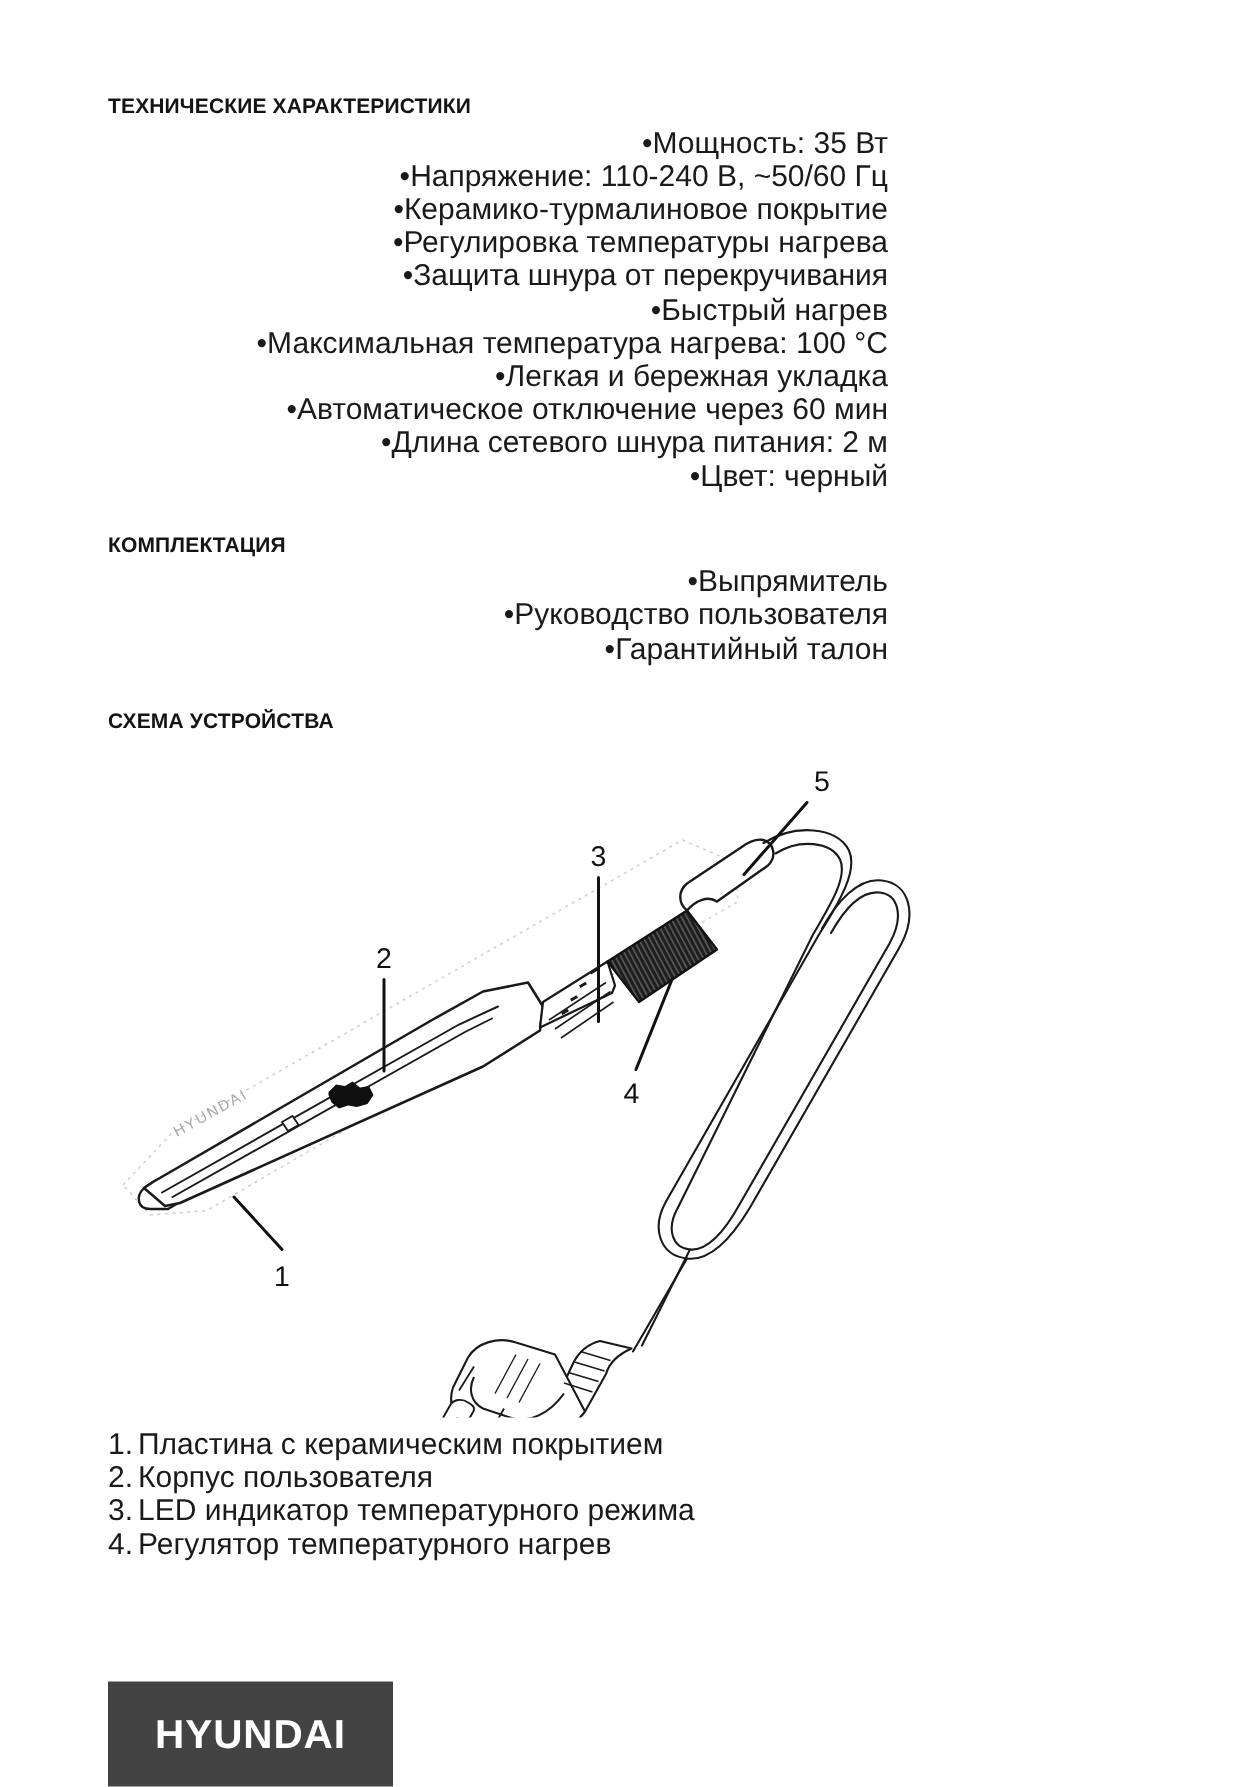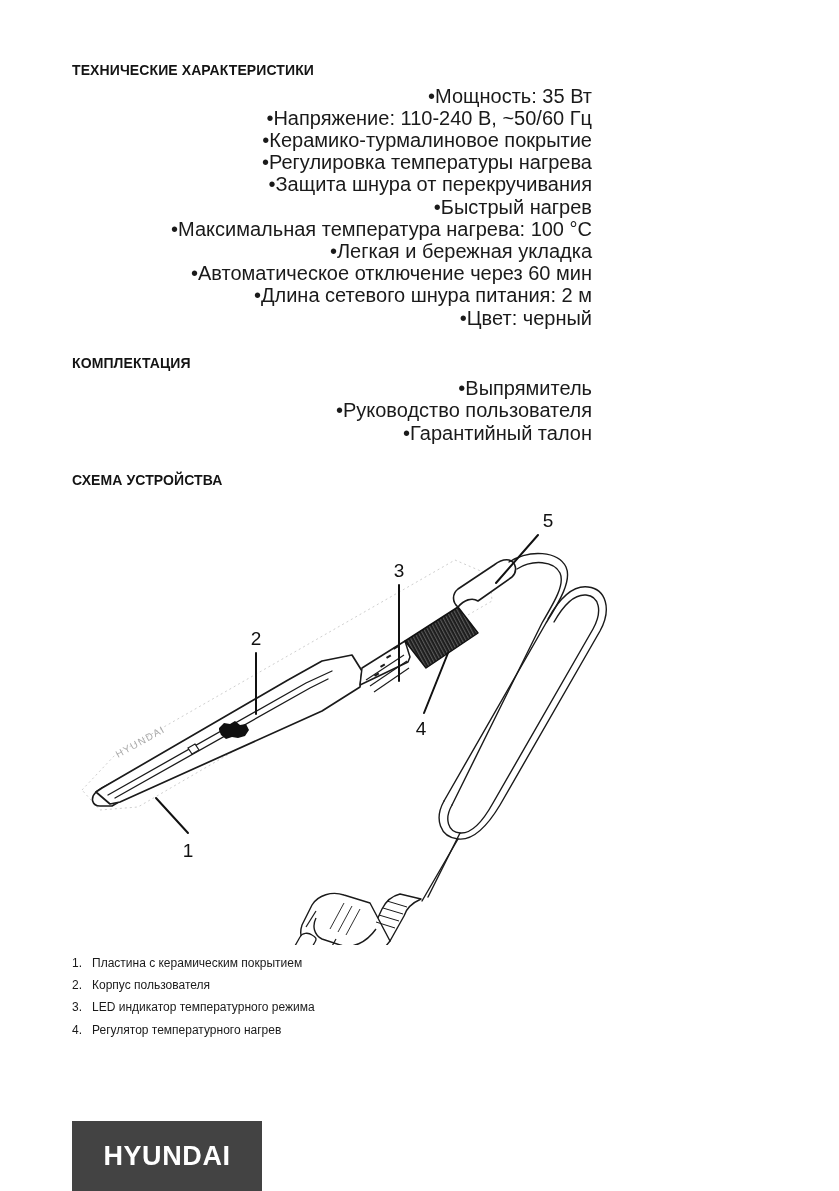--- a/index.html
+++ b/index.html
@@ -76,21 +76,21 @@
     left: 72px;
     top: 952px;
     width: 480px;
   }
   .legend ol {
     list-style: none;
     margin: 0;
     padding: 0;
   }
   .legend li {
-    font-size: 12px;
+    font-size: 20px;
     line-height: 22.2px;
     color: #1a1a1a;
     white-space: nowrap;
   }
   .legend li .num { display: inline-block; min-width: 20px; }
 
   
   .brand-box {
     position: absolute;
     left: 72px;

